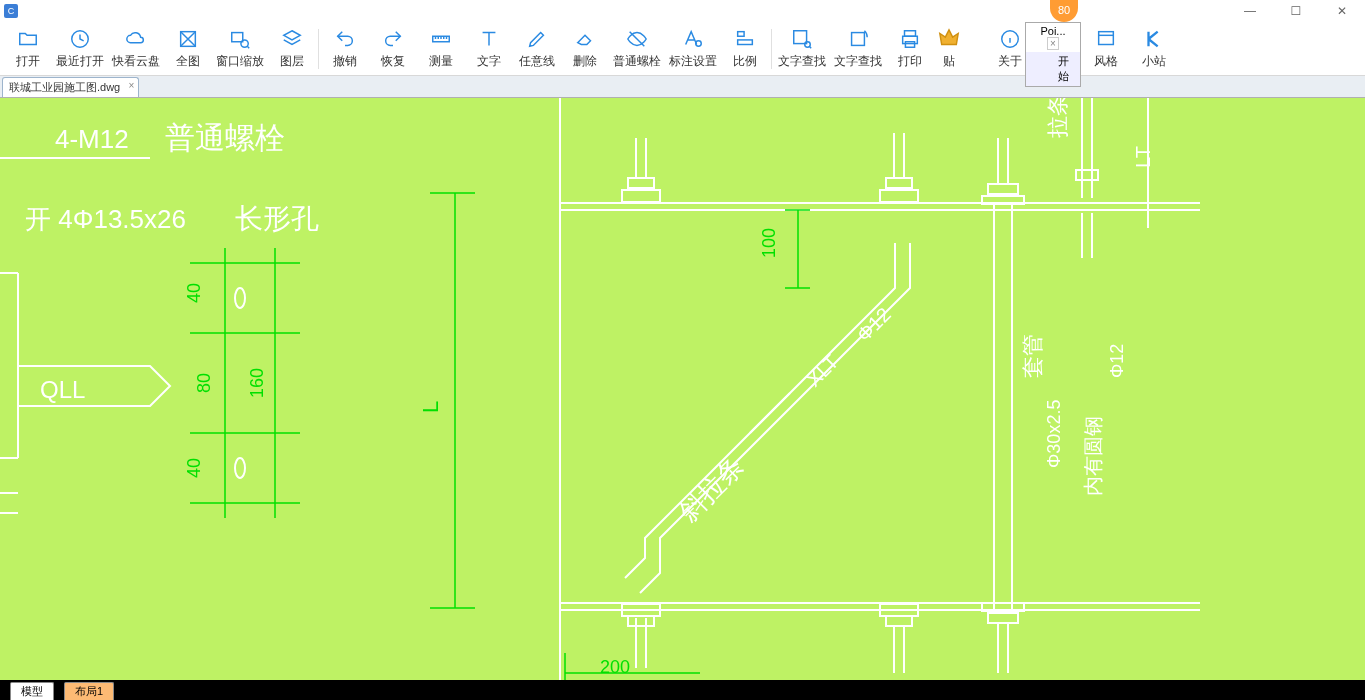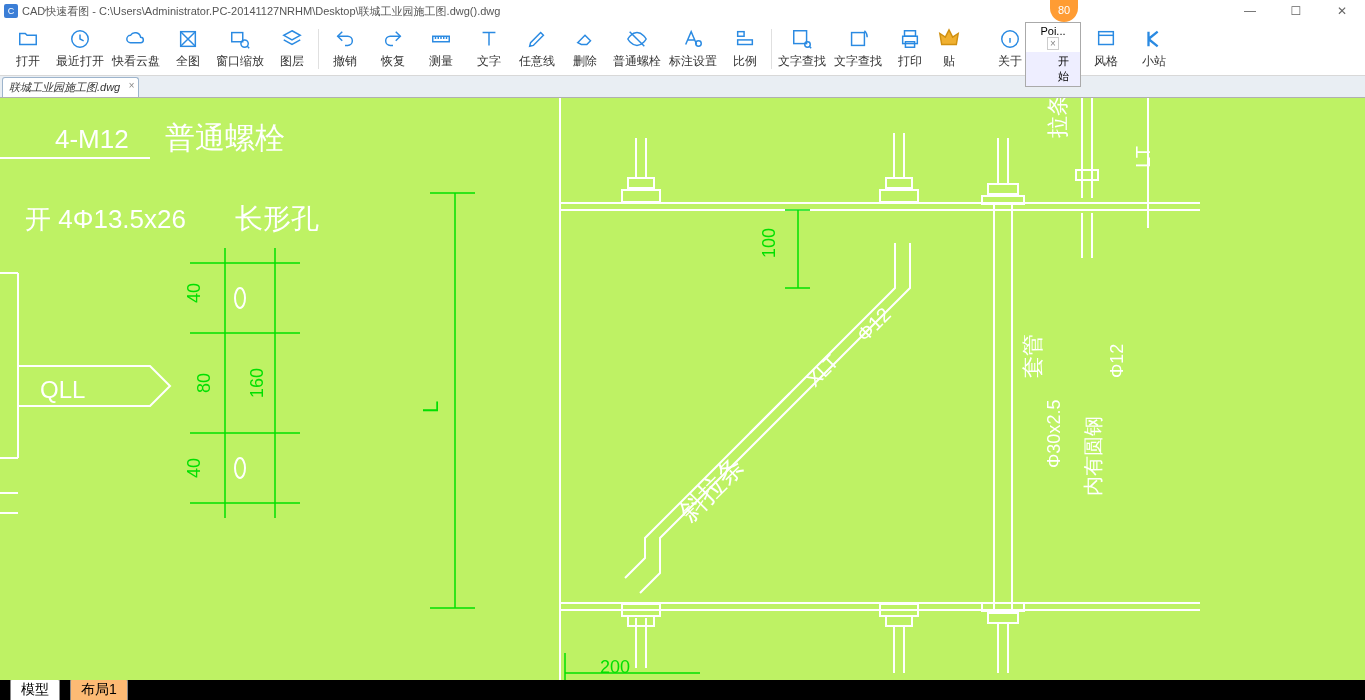--- a/index.html
+++ b/index.html
@@ -12,37 +12,36 @@
 .toolbar { height: 54px; background: #fff; border-bottom: 1px solid #d8d8d8; display: flex; align-items: center; padding: 0 4px; position: relative; }
 .tool { width: 48px; height: 52px; display: flex; flex-direction: column; align-items: center; justify-content: center; font-size: 12px; color: #333; cursor: pointer; }
 .tool.wide { width: 56px; }
 .tool .ico { width: 26px; height: 24px; display: flex; align-items: center; justify-content: center; color: #2a8ae2; }
 .tool .ico svg { width: 22px; height: 22px; stroke: #2a8ae2; fill: none; stroke-width: 1.6; }
 .sep { width: 1px; height: 40px; background: #e0e0e0; margin: 0 2px; }
 .popup { position: absolute; left: 1025px; top: 0; background: #fff; border: 1px solid #aaa; font-size: 11px; width: 56px; }
 .popup .row { padding: 2px 4px; display:flex; align-items:center; justify-content:space-between;flex-direction:column;}
 .popup .row.start { background:#eef;padding-left:32px;}
 .popup .close { font-size:10px; color:#888; border:1px solid #ccc; padding:0 2px;}
-.tabbar { height: 22px; background: #e9eef3; display: flex; align-items: flex-end; border-bottom: 1px solid #b0b0b0; font-style: italic; }
+.tabbar { height: 22px; background: #e9eef3; display: flex; align-items: flex-end; border-bottom: 1px solid #b0b0b0; }
 .filetab { height: 20px; background: #fff; border: 1px solid #9db4cc; border-bottom: none; font-size: 11px; color: #333; padding: 2px 18px 0 6px; position: relative; margin-left: 2px; border-radius: 3px 3px 0 0; }
 .filetab .x { position: absolute; right: 4px; top: 2px; font-size: 10px; color: #888; }
 .canvas { position: relative; width: 1365px; height: 582px; background: #bef264; overflow: hidden; }
 .canvas svg { position: absolute; left: 0; top: 0; }
 .bottombar { height: 20px; background: #000; display: flex; align-items: flex-end; }
-.btab { background: #fff; color: #000; font-size: 14px; padding: 1px 10px; margin-left: 10px; border-radius: 2px 2px 0 0; border:1px solid #888; border-bottom:none;}
+.btab { background: #fff; color: #000; font-size: 11px; padding: 1px 10px; margin-left: 10px; border-radius: 2px 2px 0 0; border:1px solid #888; border-bottom:none;}
 .btab.inactive { background:#fdba74; }
 .tool-label { margin-top: 2px; }
 text { font-family: Arial, "SimHei", sans-serif; }
 </style>
 </head>
 <body>
 
 <div class="titlebar">
   <span class="app-icon">C</span>
-  <span>CAD快速看图 - C:\Users\Administrator.PC-20141127NRHM\Desktop\联城工业园施工图.dwg().dwg</span>
   <div class="badge">80</div>
   <div class="win-controls">
     <div>—</div>
     <div>☐</div>
     <div>✕</div>
   </div>
 </div>
 
 <div class="toolbar">
   <div class="tool">

